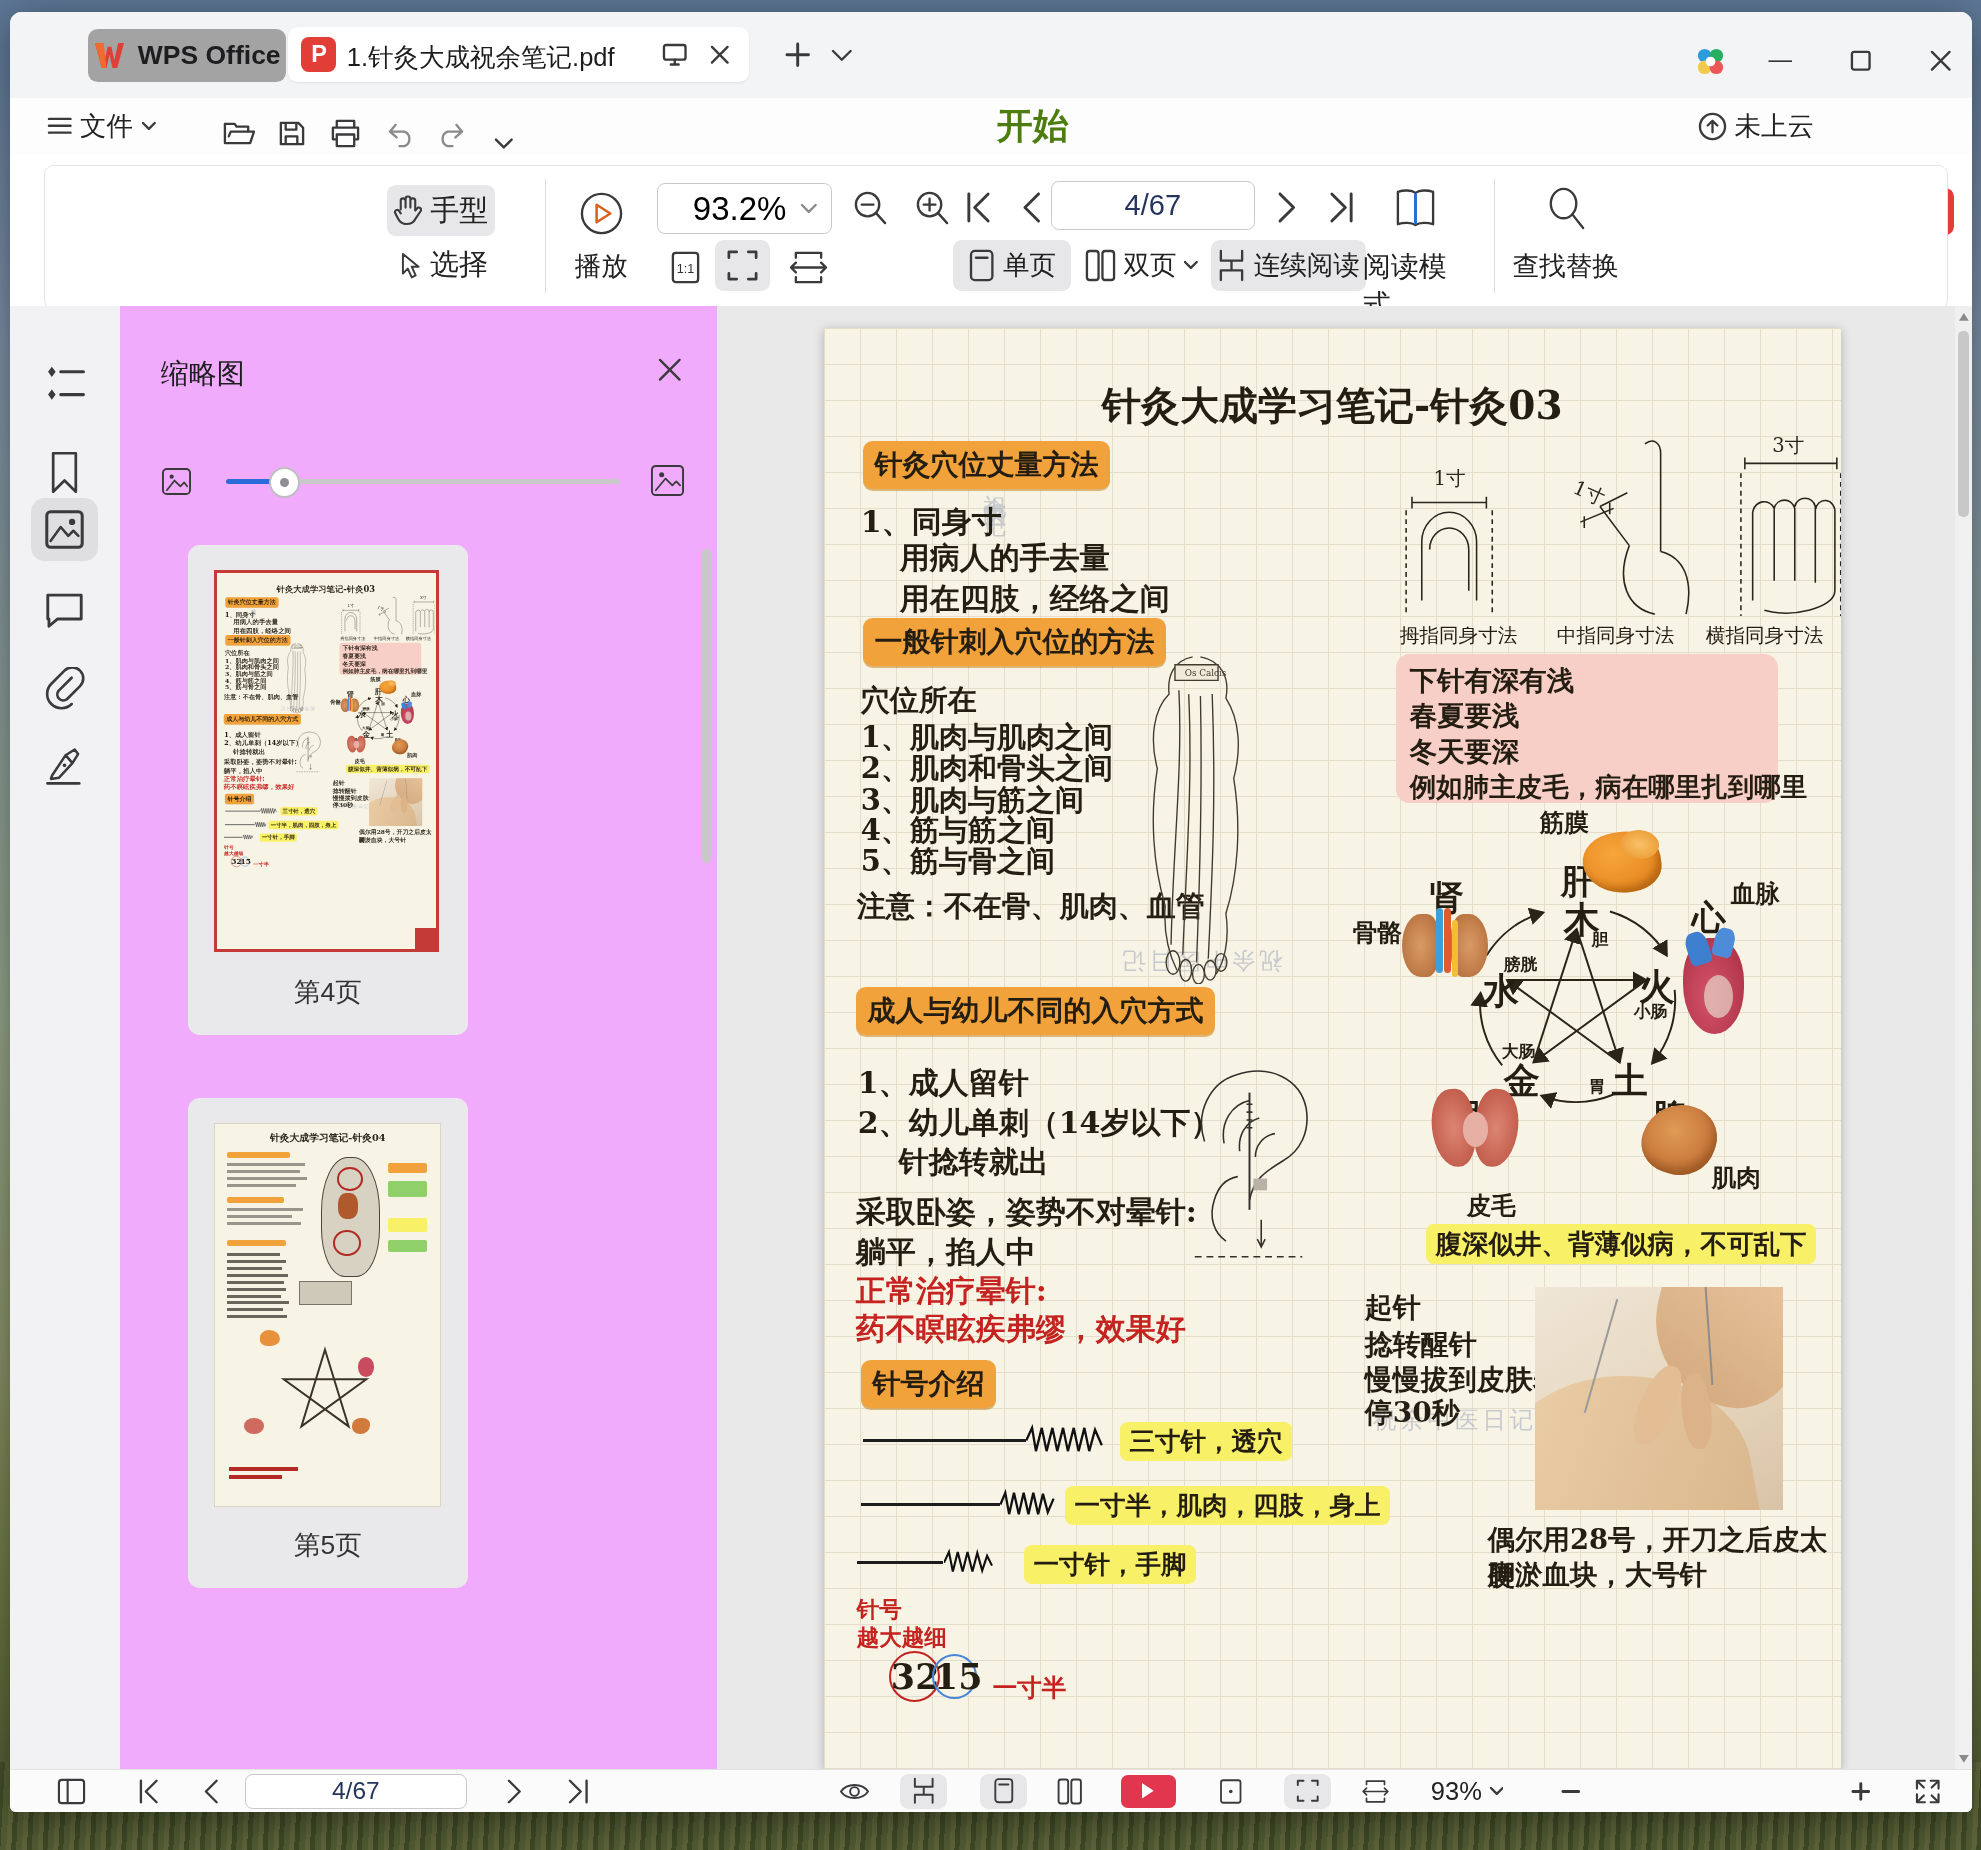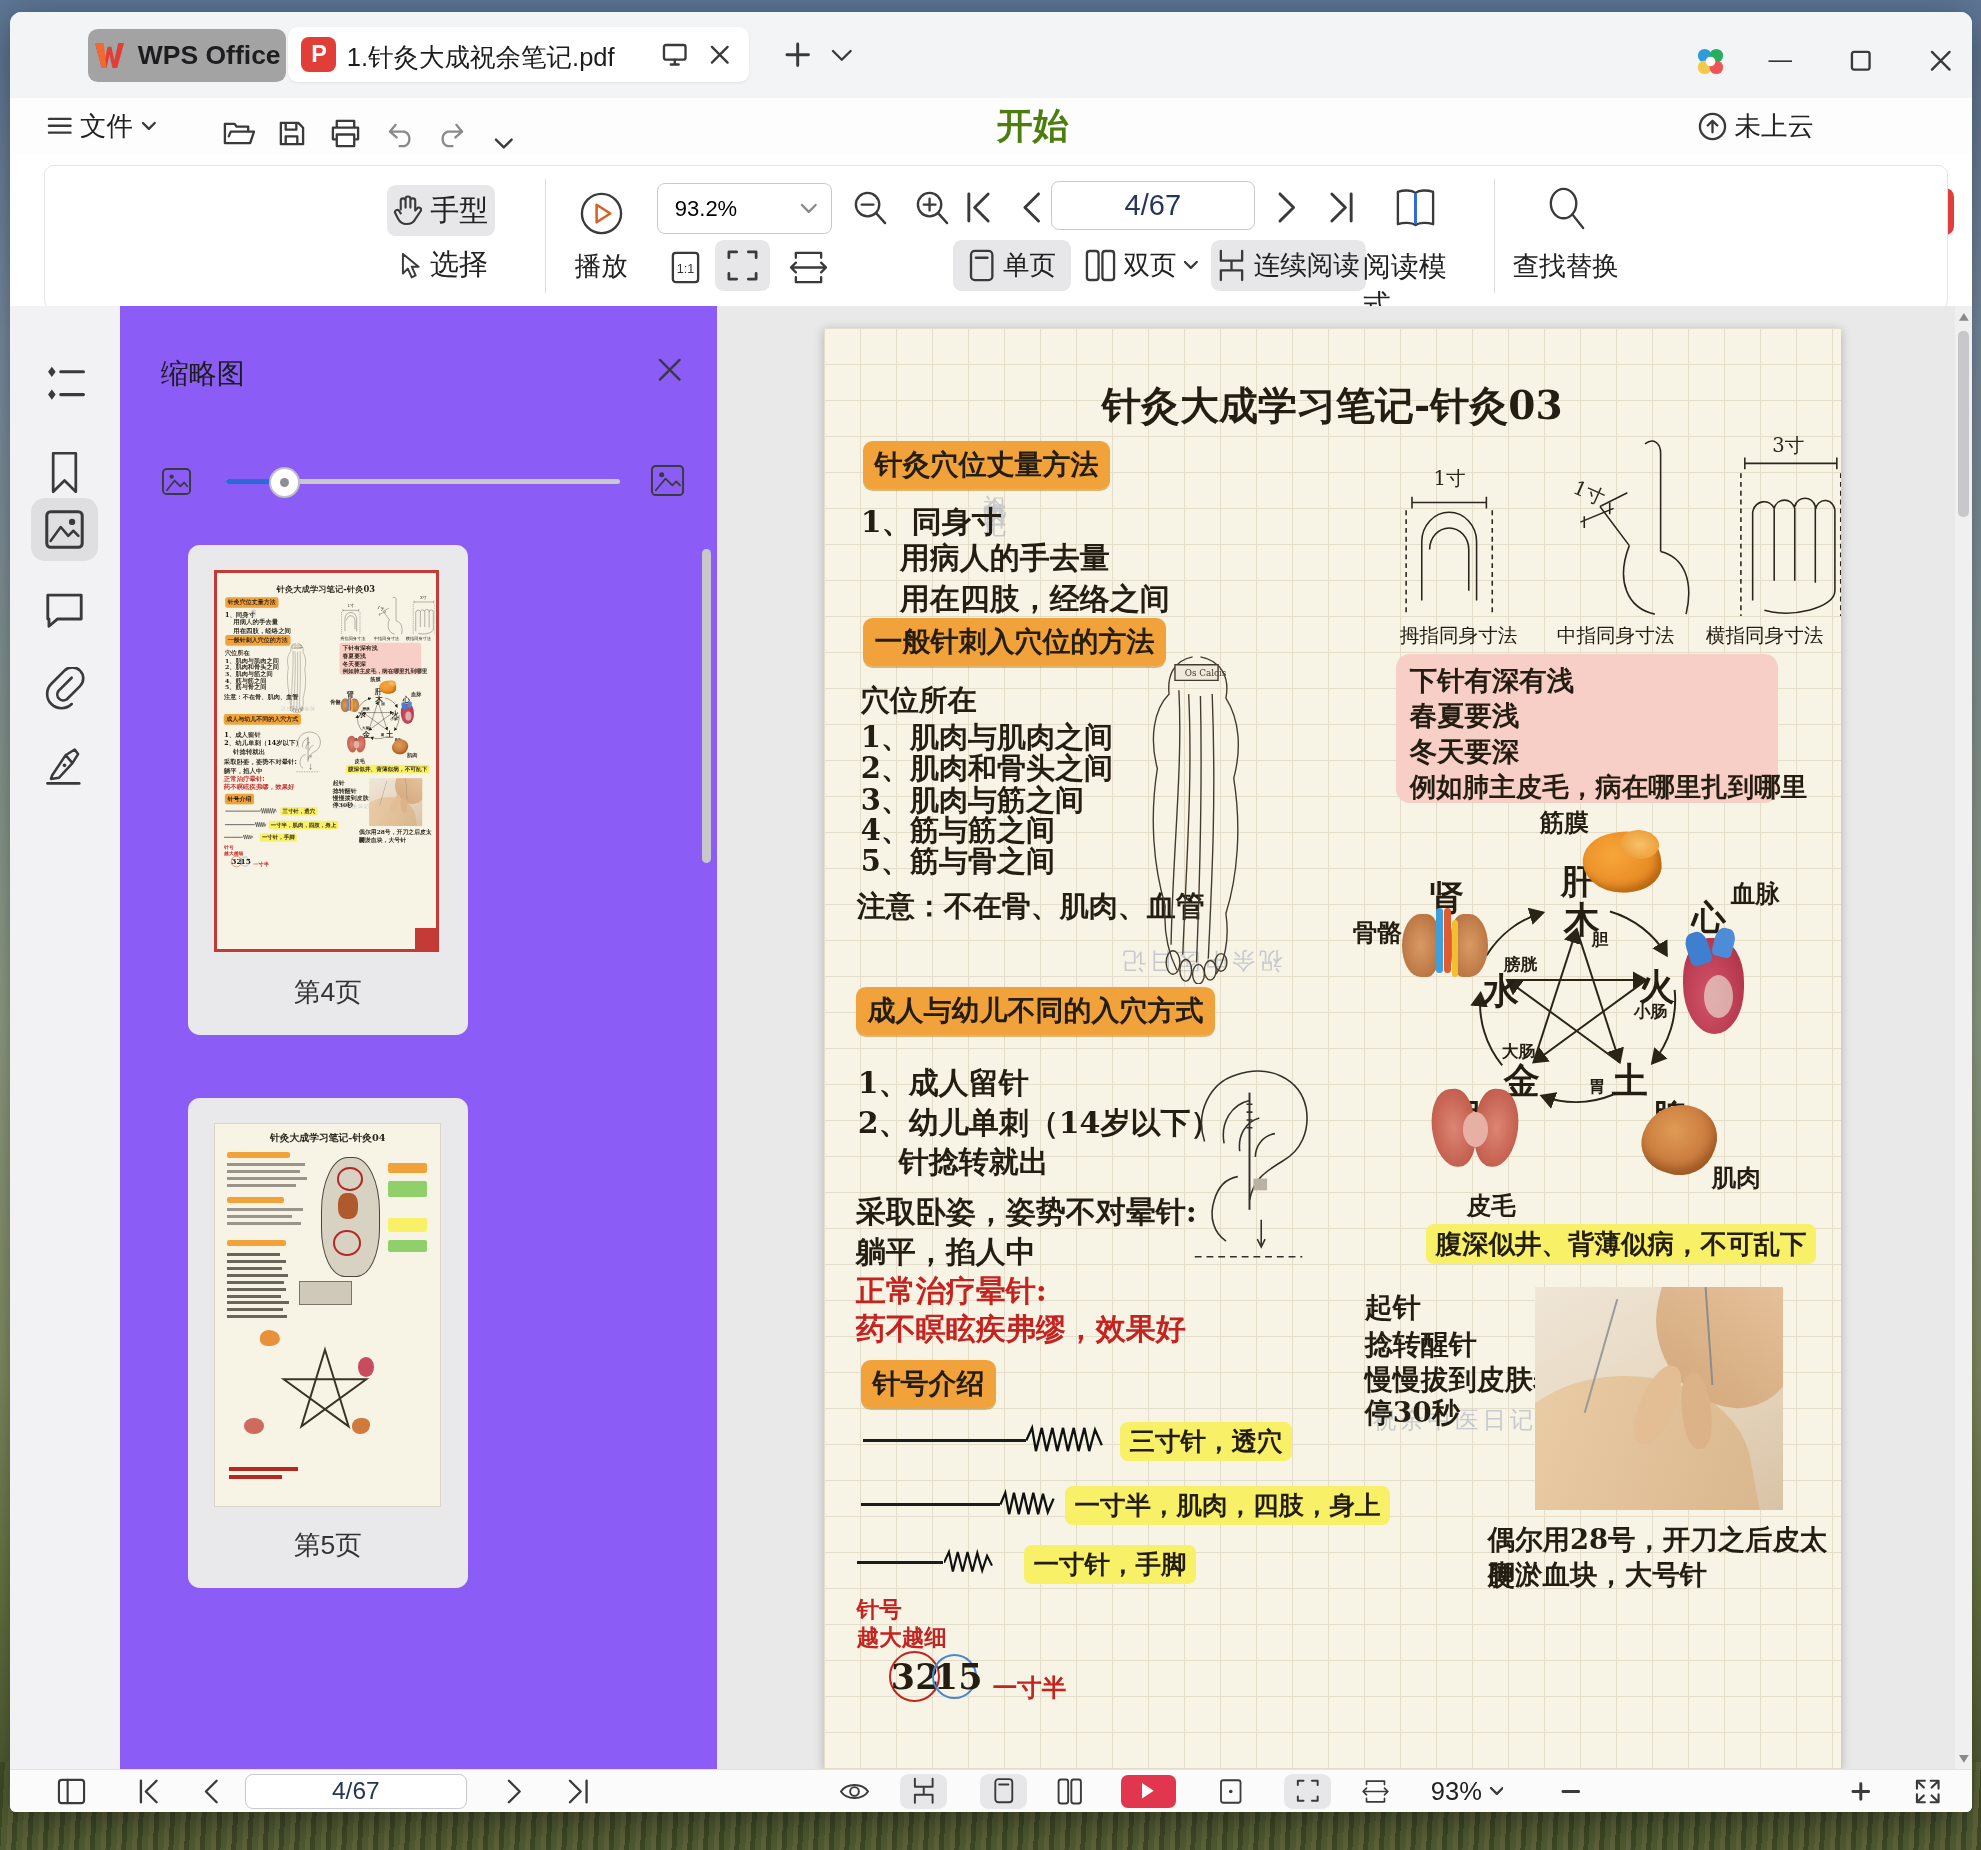--- a/index.html
+++ b/index.html
@@ -29,21 +29,21 @@
     display:flex;align-items:center;justify-content:center;gap:7.8px;color:#fff;font-size:26.5px;}
   .toolpanel{position:absolute;left:34px;top:153px;width:1894px;height:143px;background:#fff;
     border:1px solid #e4e4e6;border-radius:9.8px;padding-left:8px;}
   .tbtn{position:absolute;display:flex;align-items:center;gap:7.8px;color:#222;}
   .graybg{background:#e7e7e9;border-radius:8.8px;}
   .tdivider{position:absolute;width:1px;background:#dcdcde;}
   .combo{position:absolute;border:1px solid #c9c9cc;border-radius:7.8px;background:#fff;display:flex;align-items:center;}
   .sidebar{position:absolute;left:0;top:294px;width:110px;height:1463px;background:#f2f2f4;border-right:1px solid #e3e3e5;}
   .sideicon{position:absolute;left:33px;width:43px;height:43px;display:flex;align-items:center;justify-content:center;}
   .sidesel{position:absolute;left:21.6px;width:67px;height:63px;background:#dfdfe2;border-radius:13.7px;}
-  .thpanel{position:absolute;left:110px;top:294px;width:597px;height:1463px;background:#8b5cf6;border-right:1px solid #e0e0e2;}
+  .thpanel{position:absolute;left:110px;top:294px;width:597px;height:1463px;background:#f0abfc;border-right:1px solid #e0e0e2;}
   .thcard{position:absolute;left:68px;width:280px;background:#e9e9eb;border-radius:11.8px;}
   .thlabel{position:absolute;width:100%;text-align:center;font-size:26.5px;color:#333;}
   .mainarea{position:absolute;left:707px;top:294px;width:1256px;height:1463px;background:#e9e9ea;overflow:hidden;}
   .pageclip{position:absolute;left:107px;top:22.5px;width:1017px;height:1441px;overflow:hidden;
     box-shadow:0 2px 9.8px rgba(0,0,0,.25);}
   .page{position:absolute;left:0;top:0;width:1017px;height:1745px;background:#f7f4e6;
     background-image:linear-gradient(#e3ddc9 1px,transparent 1px),linear-gradient(90deg,#e3ddc9 1px,transparent 1px);
     background-size:36px 36px;font-family:"DejaVu Serif",serif;color:#241d12;}
   .hl-o{background:#f2a23a;border-radius:9.8px;padding:4.9px 11.8px;font-weight:bold;box-shadow:0 2px 0 rgba(197,131,28,.55);}
   .hl-y{background:#f8f067;border-radius:7.8px;padding:2px 9.8px;font-weight:bold;white-space:nowrap;}
@@ -172,21 +172,21 @@
       <svg width="45" height="45" viewBox="0 0 46 46">
         <circle cx="23" cy="23" r="20" class="icostroke"></circle>
         <path d="M18 14 L32 23 L18 32 Z" style="fill:none;stroke:#d9611f;stroke-width:2.6;stroke-linejoin:round"></path>
         </svg>
     </div>
     <div class="tbtn" style="left:530px;top:82px;font-size:26.5px">
       <span>播放</span>
       </div>
 
     <div class="combo" style="left:612px;top:17.6px;width:173px;height:49px">
-      <span style="margin-left:17px;font-size:22px">93.2%</span>
+      <span style="margin-left:35px;font-size:33px">93.2%</span>
       <svg style="position:absolute;right:13.7px" width="17.6" height="10.8" viewBox="0 0 18 11">
         <path d="M2 2 L9 9 L16 2" class="icostroke" style="stroke:#8a8a8c"></path>
         </svg>
     </div>
     <svg class="abs" style="left:806px;top:23.5px" width="39" height="39" viewBox="0 0 40 40">
       <circle cx="17" cy="16" r="12" class="icostroke"></circle>
         <path d="M26 25 L35 35 M11 16 H23" class="icostroke"></path>
       </svg>
     <svg class="abs" style="left:868px;top:23.5px" width="39" height="39" viewBox="0 0 40 40">
       <circle cx="17" cy="16" r="12" class="icostroke"></circle>

